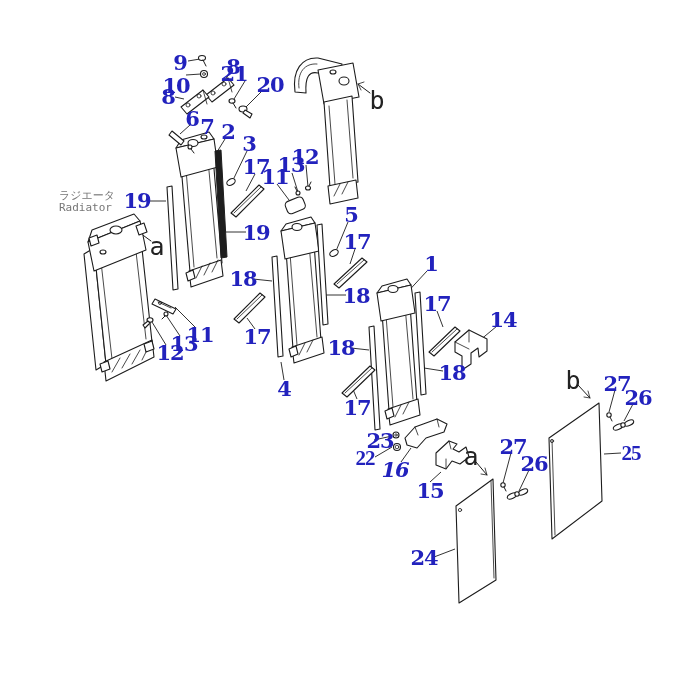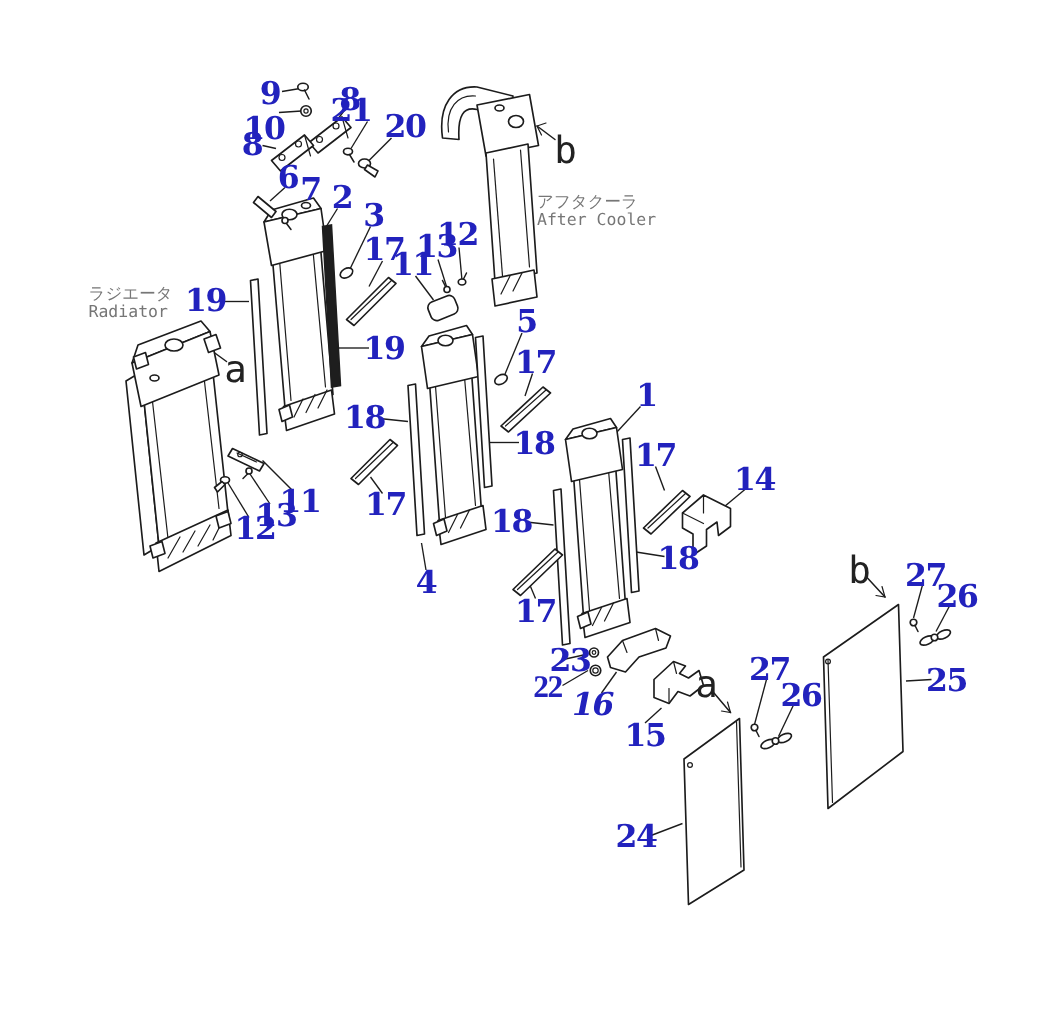--- a/index.html
+++ b/index.html
@@ -334,24 +334,20 @@
       <ellipse class="draw" cx="618" cy="427" rx="5" ry="2.5" transform="rotate(-25 618 427)"></ellipse>
       <ellipse class="draw" cx="629" cy="423" rx="5" ry="2.5" transform="rotate(-25 629 423)"></ellipse>
       <circle class="draw" cx="623" cy="425" r="2.2"></circle>
     </g>
   </svg>
 
   <div class="eng-label" style="left:59px;top:190px">
     <div>ラジエータ</div>
     <div>Radiator</div>
   </div>
-  <div class="eng-label" style="left:358px;top:129px">
-    <div>アフタクーラ</div>
-    <div>After Cooler</div>
-  </div>
 
   <div id="callout-layer">
       <span class="callout" style="left: 180px; top: 62px;">9</span>
       <span class="callout" style="left: 176px; top: 85px;">10</span>
       <span class="callout" style="left: 233px; top: 66px;">8</span>
       <span class="callout" style="left: 234px; top: 73px;">21</span>
       <span class="callout" style="left: 270px; top: 84px;">20</span>
       <span class="callout" style="left: 168px; top: 96px;">8</span>
       <span class="callout" style="left: 192px; top: 118px;">6</span>
       <span class="callout" style="left: 207px; top: 126px;">7</span>
@@ -380,20 +376,20 @@
       <span class="callout" style="left: 357px; top: 407px;">17</span>
       <span class="callout" style="left: 380px; top: 440px;">23</span>
       <span class="callout" style="left: 365px; top: 458px; font-family: Liberation Serif, serif;">22</span>
       <span class="callout" style="left: 395px; top: 469px; font-style: italic;">16</span>
       <span class="callout" style="left: 430px; top: 490px;">15</span>
       <span class="callout" style="left: 513px; top: 446px;">27</span>
       <span class="callout" style="left: 534px; top: 463px;">26</span>
       <span class="callout" style="left: 424px; top: 557px;">24</span>
       <span class="callout" style="left: 617px; top: 383px;">27</span>
       <span class="callout" style="left: 638px; top: 397px;">26</span>
-      <span class="callout" style="left: 631px; top: 453px;">25</span>
+      <span class="callout" style="left: 631px; top: 453px; font-family: Liberation Serif, serif;">25</span>
       <span class="view-marker" style="left: 157px; top: 246px;">a</span>
       <span class="view-marker" style="left: 377px; top: 100px;">b</span>
       <span class="view-marker" style="left: 471px; top: 456px;">a</span>
       <span class="view-marker" style="left: 573px; top: 380px;">b</span>
     </div>
 
 </div>
 
 </body></html>

